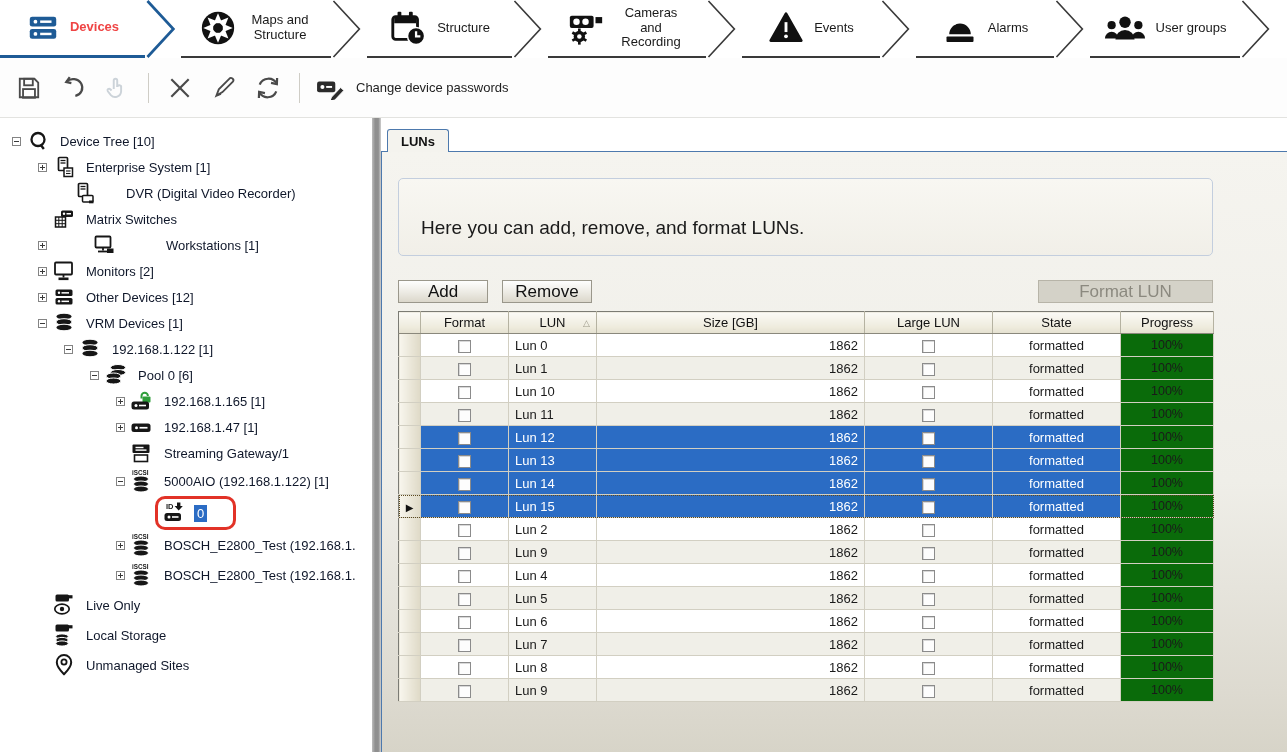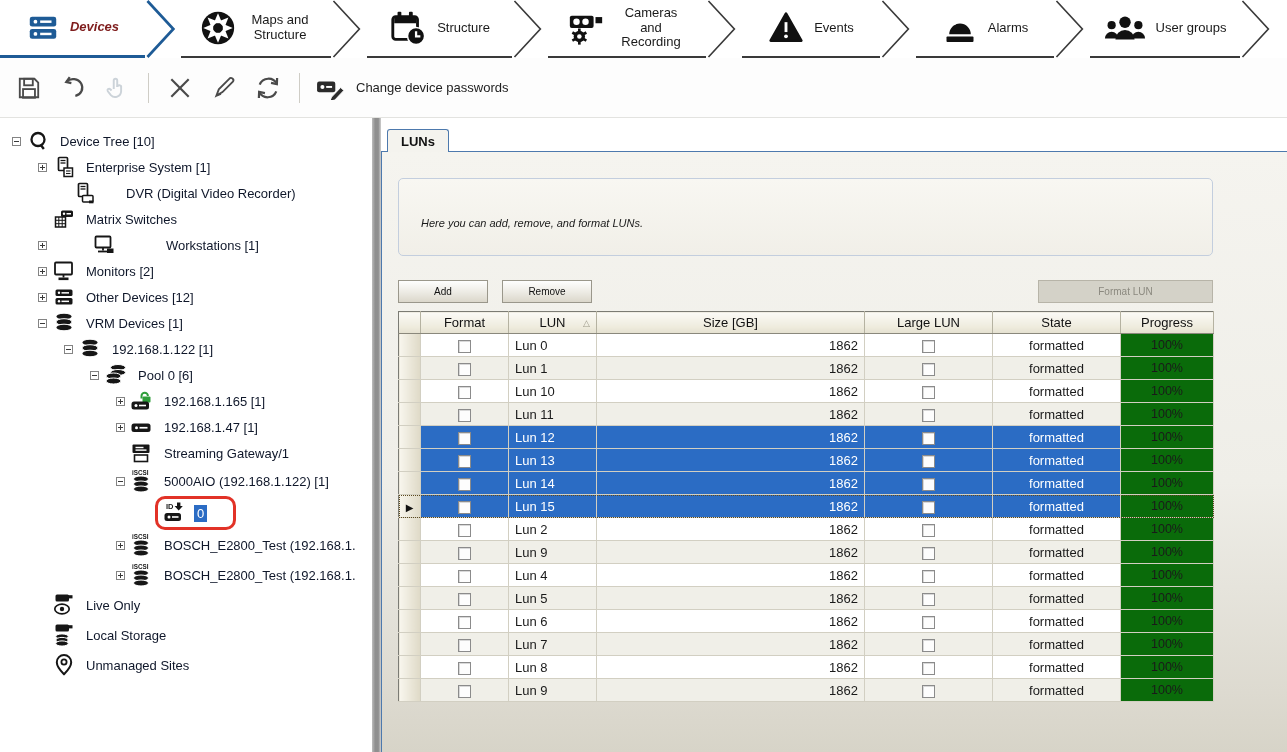--- a/index.html
+++ b/index.html
@@ -5,21 +5,21 @@
   * { box-sizing: border-box; margin: 0; padding: 0; }
   html,body { width:1287px; height:752px; overflow:hidden;
     font-family:"Liberation Sans", sans-serif; background:#fff; }
 
   
   .nav { display:flex; height:58px; background:#fff; align-items:stretch; }
   .nav-tab { display:flex; align-items:center; justify-content:center; gap:10px;
     border-bottom:2px solid #3a3a3a; cursor:pointer; }
   .nav-tab .lbl { font-size:13px; color:#1a1a1a; text-align:center; line-height:1.15; }
   .nav-tab.selected { border-bottom:3px solid #1e5b96; }
-  .nav-tab.selected .lbl { color:#7f1d1d; font-weight:bold;font-style:italic; }
+  .nav-tab.selected .lbl { color:#ef4444; font-weight:bold; }
   .nav-chev { width:36px; display:flex; align-items:stretch; }
   .nav-chev svg { width:100%; height:100%; }
   .nav-icon { display:flex; align-items:center; }
 
   
   .toolbar { height:60px; display:flex; align-items:center; gap:6px;
     padding-left:10px; background:#fdfdfd; border-bottom:1px solid #e3e3e0; }
   .tool-btn { width:38px; height:38px; display:flex; align-items:center; justify-content:center;
     cursor:pointer; }
   .tool-sep { width:1px; height:30px; background:#cfcdc6; margin:0 6px; }
@@ -46,23 +46,23 @@
   
   .tabstrip { height:27px; padding-left:6px; display:flex; align-items:flex-end; }
   .lun-tab { position:relative; top:1px; z-index:2; background:#f4f3ee;
     border:1px solid #4d79ad; border-bottom:none; border-radius:3px 3px 0 0;
     padding:4px 13px 3px; font-size:13px; font-weight:bold; color:#111; cursor:pointer; }
   .content { height:601px; border-top:1px solid #4d79ad; border-left:1px solid #4d79ad;
     background:linear-gradient(180deg,#f5f4ef 0%,#efeee8 55%,#ddDAD0 90%,#d7d4c8 100%);
     padding:26px 0 0 16px; }
   .groupbox { width:815px; height:78px; border:1px solid #c3cede; border-radius:5px;
     background:linear-gradient(180deg,#f8f7f2,#f1efe8); padding:38px 0 0 22px; }
-  .groupbox .desc { font-size:11px; color:#1a1a1a;font-style:italic; }
+  .groupbox .desc { font-size:19px; color:#1a1a1a; }
   .btnrow { width:815px; display:flex; margin-top:24px; }
-  .btn { height:23px; width:90px; font-size:10px; color:#111; text-align:center; line-height:21px;
+  .btn { height:23px; width:90px; font-size:17px; color:#111; text-align:center; line-height:21px;
     background:linear-gradient(180deg,#fefefe,#eceae3 55%,#dbd7cb); border:1px solid #9a978b; cursor:pointer; }
   .btn + .btn { margin-left:14px; }
   .btn.disabled { width:175px; margin-left:auto; background:#d4d2c8; color:#8b897f;
     border-color:#b7b4a8; cursor:default; }
 
   
   table.luns { width:815px; margin-top:8px; border-collapse:collapse; table-layout:fixed;
     border:1px solid #7b7b74; background:#fff; font-size:13px; }
   table.luns th { height:22px; font-weight:normal; color:#111; text-align:center;
     background:linear-gradient(180deg,#fbfaf6,#eeebdd 70%,#e4e0d0);

